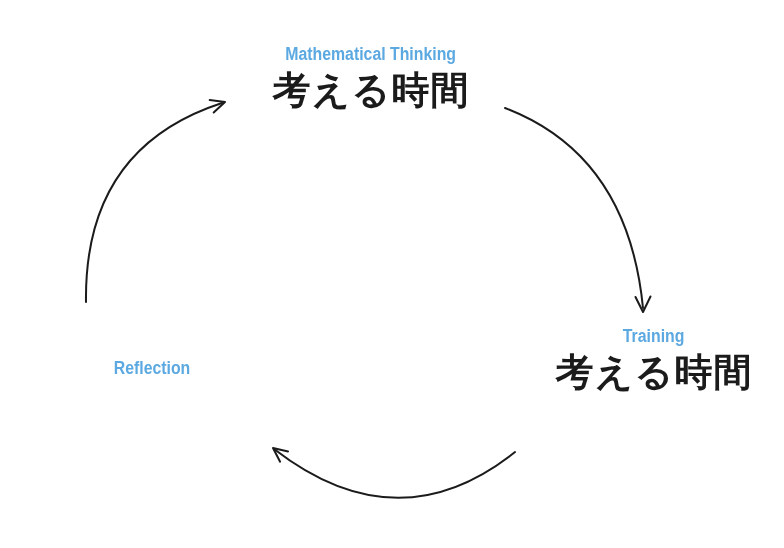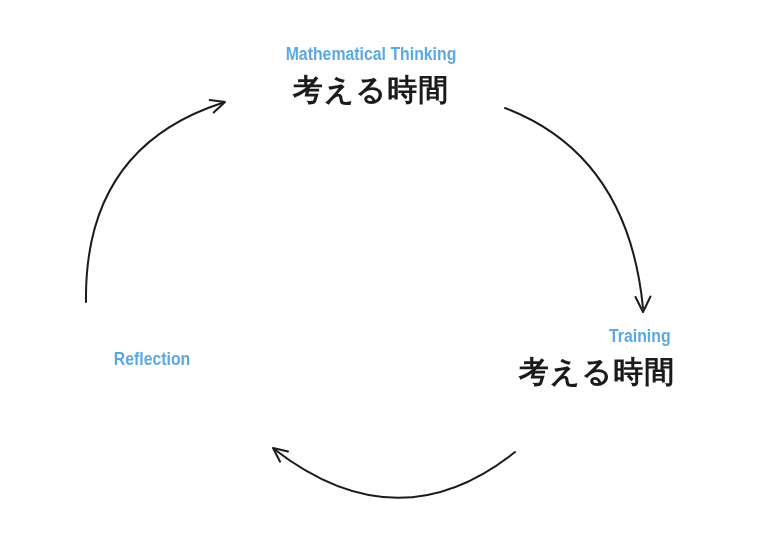--- a/index.html
+++ b/index.html
@@ -44,28 +44,28 @@
     color: #5CA9E2;
     transform: scaleX(0.88);
     transform-origin: 50% 50%;
     letter-spacing: 0px;
   }
   .node-ja {
     display: block;
     margin-top: 8px;
     font-family: "DejaVu Serif", "Liberation Serif", serif;
     font-weight: 700;
-    font-size: 30px;
+    font-size: 38px;
     line-height: 36px;
     color: #1b1b1b;
     letter-spacing: 1px;
   }
   .node-top        { left: 371px; top: 44px;  }
-  .node-training   { left: 597px; top: 326px; text-align: right; }
-  .node-reflection { left: 152px; top: 349px; text-align: center; }
+  .node-training   { left: 654px; top: 326px; }
+  .node-reflection { left: 152px; top: 358px; text-align: center; }
 </style>
 </head>
 <body>
 
 <div class="canvas">
 
   <svg class="arrows-svg" viewBox="0 0 784 548" aria-hidden="true">
 
     <g>
       <path d="M 505,108 Q 628,155 643,308"></path>

